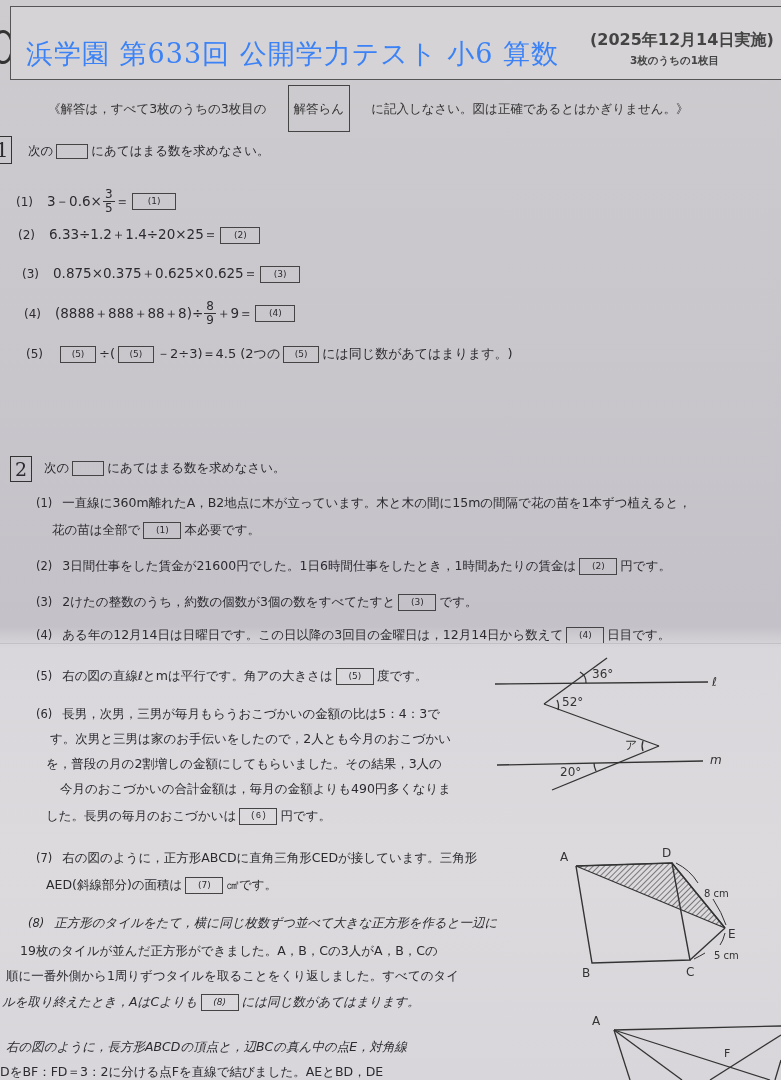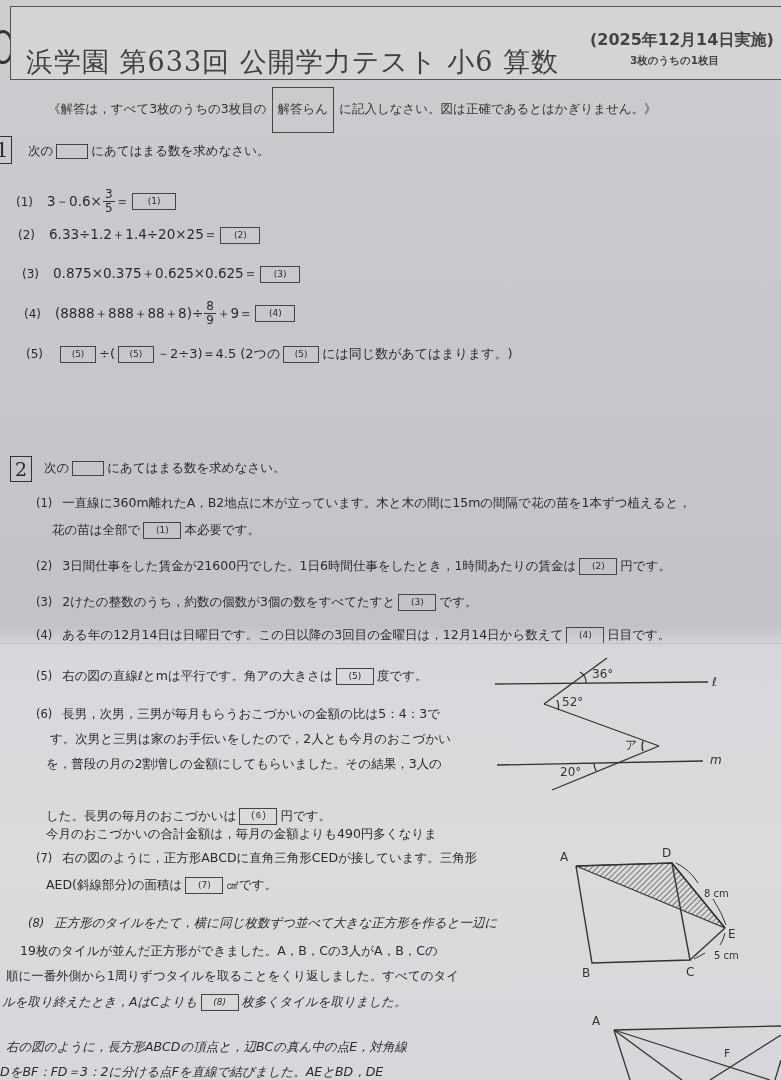--- a/index.html
+++ b/index.html
@@ -7,26 +7,26 @@
     width:781px; height:1080px; overflow:hidden; position:relative;
     font-family: "DejaVu Sans", "Liberation Sans", sans-serif;
     color:#2a2a2e;
     background: linear-gradient(180deg, #cfccd0 0%, #c9c6cc 30%, #c4c1c8 58%, #d9d7db 60%, #dcdadd 80%, #d8d6da 100%);
   }
   .abs { position:absolute; white-space:nowrap; }
   .title-box {
     position:absolute; left:10px; top:6px; width:790px; height:72px;
     border:1.5px solid #555; border-right:none; background:#d6d3d7;
   }
-  .title-main { left:26px; top:44px; font-size:27px; letter-spacing:1px; color:#404040; font-family:"DejaVu Serif", serif; }
+  .title-main { left:26px; top:36px; font-size:27px; letter-spacing:1px; color:#3b82f6; font-family:"DejaVu Serif", serif; }
   .title-date { left:590px; top:30px; font-size:16px; color:#444; font-weight:bold; }
   .title-sheet { left:630px; top:54px; font-size:10.5px; color:#444; font-weight:bold;text-align:center; }
   .left-edge-mark { left:-8px; top:30px; width:16px; height:28px; border:3px solid #333; border-radius:50%; }
   .instr { left:48px; top:101px; font-size:12.5px; color:#333; }
-  .instr .box { border:1px solid #444; padding:15px 5px; margin:0 5px;font-family:Liberation Mono, monospace; }
+  .instr .box { border:1px solid #444; padding:15px 5px; margin:0 21px; }
   .sec-num {
     position:absolute; border:1.5px solid #333; font-family:"DejaVu Serif", serif;
     text-align:center; background:transparent;
   }
   .sec-head { font-size:12.5px; }
   .blank-inline { display:inline-block; width:30px; height:13px; border:1px solid #444; vertical-align:middle; margin:0 3px; }
   .q { font-size:13.5px; color:#2b2b2f; }
   .q .n { font-size:12px; margin-right:14px; }
   .ans {
     display:inline-block; min-width:38px; height:15px; border:1px solid #444;
@@ -106,43 +106,43 @@
 
 <div class="abs q2" style="left:36px; top:668px;">
   <span class="n">(5)</span><span>右の図の直線ℓとmは平行です。角アの大きさは</span><span class="ans" style="min-width:36px;">(5)</span><span>度です。</span>
 </div>
 
 <div class="abs q2" style="left:36px; top:706px;">
   <span class="n">(6)</span><span>長男，次男，三男が毎月もらうおこづかいの金額の比は5：4：3で</span>
 </div>
 <div class="abs q2" style="left:50px; top:731px;text-align:center;">す。次男と三男は家のお手伝いをしたので，2人とも今月のおこづかい</div>
 <div class="abs q2" style="left:46px; top:756px;">を，普段の月の2割増しの金額にしてもらいました。その結果，3人の</div>
-<div class="abs q2" style="left:46px; top:781px;margin-top:45px;">今月のおこづかいの合計金額は，毎月の金額よりも490円多くなりま</div>
+<div class="abs q2" style="left:60px; top:781px;">今月のおこづかいの合計金額は，毎月の金額よりも490円多くなりま</div>
 <div class="abs q2" style="left:46px; top:808px;font-family:Liberation Mono, monospace;">
   <span>した。長男の毎月のおこづかいは</span><span class="ans" style="min-width:36px;">(6)</span><span>円です。</span>
 </div>
 
 <div class="abs q2" style="left:36px; top:850px;">
   <span class="n">(7)</span><span>右の図のように，正方形ABCDに直角三角形CEDが接しています。三角形</span>
 </div>
 <div class="abs q2" style="left:46px; top:877px;">
   <span>AED(斜線部分)の面積は</span><span class="ans" style="min-width:36px;">(7)</span><span>㎠です。</span>
 </div>
 
 <div class="abs q2" style="left:8px; top:915px; font-style:italic;margin-left:20px;">
   <span class="n">(8)</span><span>正方形のタイルをたて，横に同じ枚数ずつ並べて大きな正方形を作ると一辺に</span>
 </div>
 <div class="abs q2" style="left:20px; top:943px; ">19枚のタイルが並んだ正方形ができました。A，B，Cの3人がA，B，Cの</div>
 <div class="abs q2" style="left:6px; top:968px; ">順に一番外側から1周りずつタイルを取ることをくり返しました。すべてのタイ</div>
 <div class="abs q2" style="left:2px; top:994px; font-style:italic;">
-  <span>ルを取り終えたとき，AはCよりも</span><span class="ans" style="min-width:36px;">(8)</span><span>枚多くタイルを取りました。</span>
+  <span>ルを取り終えたとき，AはCよりも</span><span class="ans" style="min-width:36px;">(8)</span><span>には同じ数があてはまります。</span>
 </div>
 
 <div class="abs q2" style="left:6px; top:1039px; font-style:italic;">右の図のように，長方形ABCDの頂点と，辺BCの真ん中の点E，対角線</div>
-<div class="abs q2" style="left:0px; top:1064px; font-style:italic;">DをBF：FD＝3：2に分ける点Fを直線で結びました。AEとBD，DE</div>
+<div class="abs q2" style="left:0px; top:1064px; ">DをBF：FD＝3：2に分ける点Fを直線で結びました。AEとBD，DE</div>
 
 <svg class="abs" style="left:480px; top:650px;" width="301" height="150">
   <g stroke="#333" stroke-width="1.3" fill="none">
     <line x1="15" y1="34" x2="228" y2="32"></line>
     <line x1="17" y1="115" x2="223" y2="111"></line>
     <line x1="127" y1="8" x2="64" y2="54"></line>
     <line x1="64" y1="54" x2="179" y2="96"></line>
     <line x1="179" y1="96" x2="72" y2="140"></line>
     <path d="M 106 33 A 12 12 0 0 0 100 22"></path>
     <path d="M 77 50 A 14 14 0 0 1 78 60"></path>

